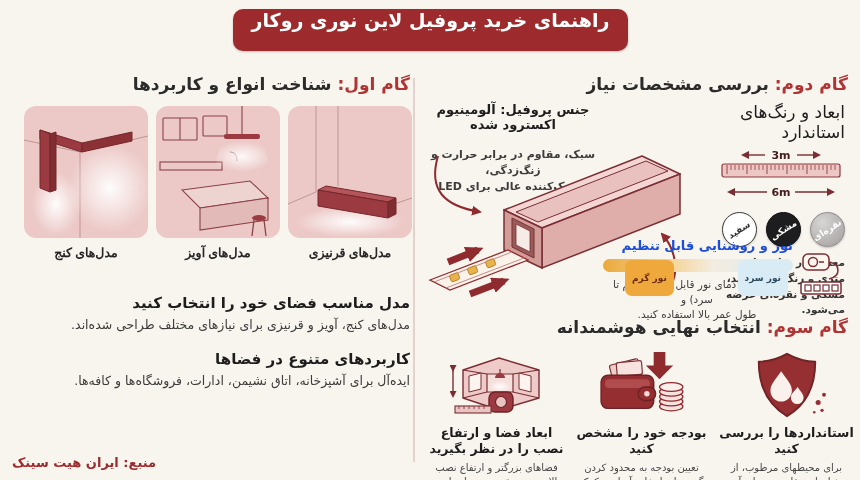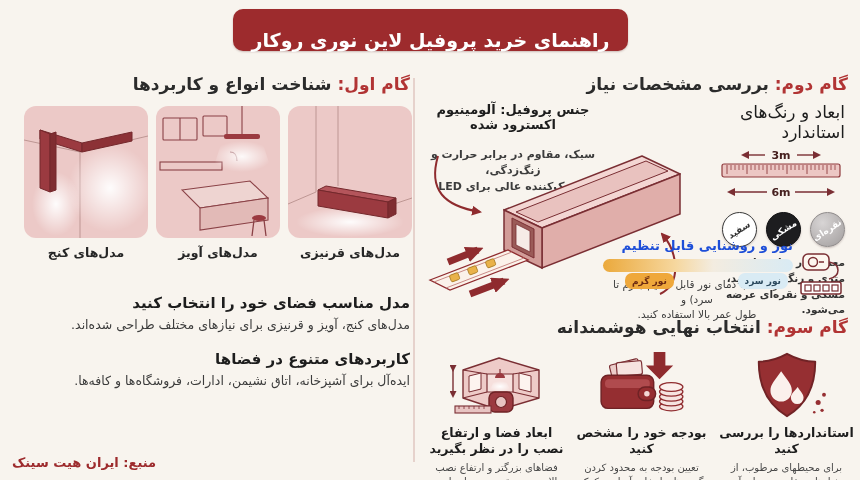--- a/index.html
+++ b/index.html
@@ -1,27 +1,27 @@
 <!DOCTYPE html>
 <html lang="fa" dir="rtl"><head>
 <meta charset="utf-8">
 <style>
   html,body{margin:0;padding:0;}
   .page{position:relative;width:860px;height:480px;background:#f8f4ee;overflow:hidden;
         font-family:"DejaVu Sans",sans-serif;direction:rtl;color:#262626;}
   .banner{position:absolute;left:233px;top:9px;width:395px;height:42px;background:#9d2b2d;
-          border-radius:10px;display:flex;align-items:flex-end;justify-content:center;
+          border-radius:10px;display:flex;align-items:flex-start;justify-content:center;
           color:#fff;font-size:19px;font-weight:bold;box-shadow:0 1px 2px rgba(80,20,20,.25);}
   .divider{position:absolute;left:413px;top:78px;width:2px;height:384px;background:#e6d2cc;}
   .sec-head{position:absolute;font-size:17px;font-weight:bold;color:#2b2b2b;white-space:nowrap;}
   .sec-head .step-label{color:#b13434;}
   
   .s1-head{right:450px;top:74px;}
   .cards{position:absolute;left:24px;top:106px;width:388px;display:flex;gap:8px;direction:ltr;}
-  .card{width:124px;}
+  .card{width:124px;font-family:Liberation Serif, serif;}
   .card-img{width:124px;height:132px;background:#ecc9c7;border-radius:12px;overflow:hidden;}
   .card-label{text-align:center;font-size:12.5px;font-weight:600;color:#262626;margin-top:7px;direction:rtl;}
   .s1-text{position:absolute;right:450px;top:294px;width:362px;text-align:right;}
   .blk-title{font-size:15px;font-weight:bold;color:#1d1d1d;margin:0 0 4px 0;}
   .blk-body{font-size:12.5px;color:#3c3c3c;margin:0 0 15px 0;line-height:1.5;}
   .source{position:absolute;left:12px;top:455px;font-size:13px;font-weight:600;color:#9d2b2d;}
   
   .s2-head{right:12px;top:74px;}
   .material{position:absolute;left:419px;top:102px;width:188px;text-align:center;direction:rtl;}
   .material .m-title{font-size:13px;font-weight:bold;color:#1d1d1d;margin-bottom:15px;}
@@ -33,22 +33,22 @@
   .finish{width:33px;height:33px;border-radius:50%;display:flex;align-items:center;justify-content:center;
           box-shadow:0 1px 2px rgba(60,30,30,.25);}
   .finish span{font-size:9px;font-weight:bold;transform:rotate(-33deg);white-space:nowrap;}
   .dims .d-note{font-size:10.5px;font-weight:600;color:#333;line-height:1.5;margin-top:8px;}
   .light{position:absolute;right:15px;top:238px;width:244px;display:flex;gap:6px;}
   .light .led-iconwrap{width:46px;padding-top:12px;}
   .light .l-content{width:192px;}
   .light .l-title{font-size:13px;font-weight:bold;color:#1d4ed8;text-align:right;}
   .grad-bar{position:relative;margin-top:6px;width:190px;height:13px;border-radius:7px;
             background:linear-gradient(90deg,#eba93c 0%,#f6d79e 38%,#f3ece0 58%,#d9ebf4 100%);}
-  .grad-pill{position:absolute;top:14px;font-size:9px;font-weight:bold;line-height:12px;
-             padding:2px 7px;border-radius:7px;}
+  .grad-pill{position:absolute;top:1px;font-size:9px;font-weight:bold;line-height:12px;
+             padding:12px 7px;border-radius:7px;}
   .pill-warm{left:22px;background:#efa83b;color:#6b2a12;}
   .pill-cold{right:5px;background:#d9ebf4;color:#2c4a5e;}
   .light .l-note{font-size:10.5px;color:#3d3d3d;text-align:center;line-height:1.45;margin-top:5px;}
   
   .s3-head{right:12px;top:317px;}
   .s3-items{position:absolute;left:426px;top:346px;width:430px;display:flex;gap:6px;}
   .s3-item{width:139px;text-align:center;}
   .s3-icon{height:76px;display:flex;align-items:flex-end;justify-content:center;}
   .s3-title{font-size:12.5px;font-weight:bold;color:#1d1d1d;line-height:1.3;margin-top:3px;}
   .s3-body{font-size:10px;color:#474747;line-height:1.45;margin-top:3px;}

